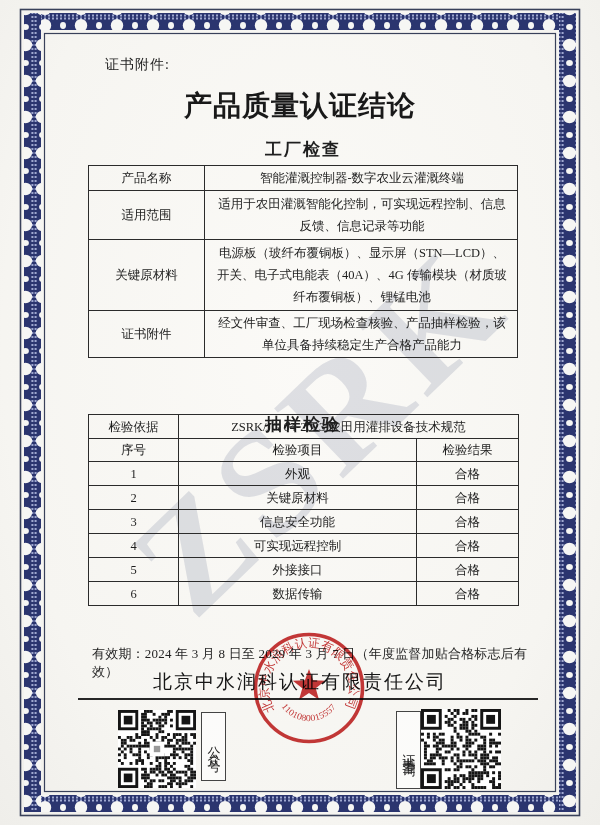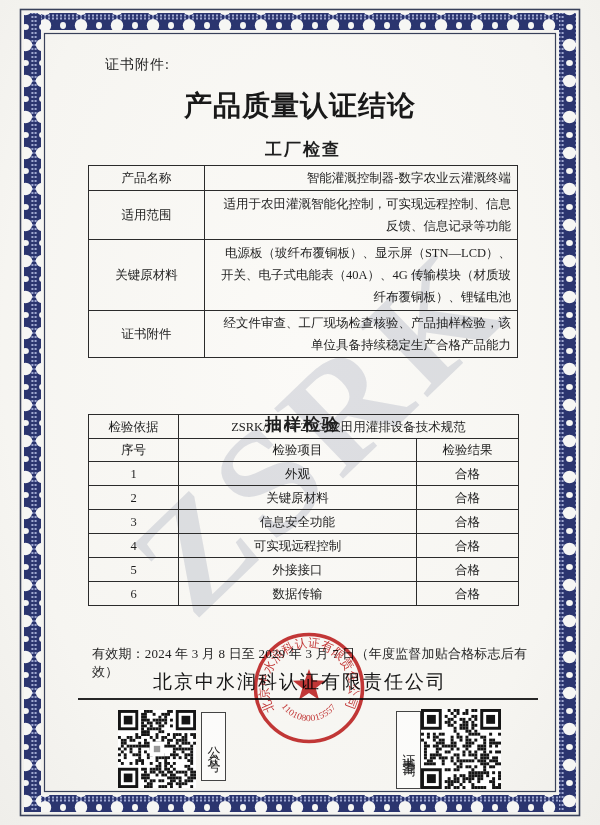--- a/index.html
+++ b/index.html
@@ -21,21 +21,21 @@
          letter-spacing:1px;font-family:"Liberation Sans","DejaVu Sans",sans-serif;color:#191919;}
   .h2{left:88px;width:430px;text-align:center;font-size:17px;font-weight:bold;letter-spacing:2px;}
   .h2.factory{top:138px;}
   .h2.sampling{top:413px;}
 
   table{border-collapse:collapse;table-layout:fixed;background:transparent;}
   td,th{border:1.4px solid #2b2b2b;font-size:12.5px;font-weight:normal;
         padding:0;vertical-align:middle;line-height:22px;color:#1d1d1d;}
   .t1{left:88px;top:165px;width:430px;}
   .t1 th{width:115px;text-align:center;}
-  .t1 td{padding:1px 6px 1px 8px;text-align:right;margin-left:20px;}
+  .t1 td{padding:1px 6px 1px 8px;text-align:center;margin-left:20px;}
   .t2{left:88px;top:414px;width:430px;}
   .t2 td,.t2 th{text-align:center;}
   .rh24{height:24px;} .rh19{height:19px;} .rh49{height:49px;} .rh71{height:71px;} .rh47{height:47px;}
 
   .validity{left:92px;top:645px;width:440px;font-size:13px;letter-spacing:0.2px;}
   .company{left:50px;top:669px;width:500px;text-align:center;font-size:19px;letter-spacing:2px;color:#161616;}
   .rule{left:78px;top:698px;width:460px;height:2px;background:#272727;}
 
   .qrbox{top:709px;}
   .qrlabel{border:1.2px solid #444;background:rgba(255,255,255,.6);

